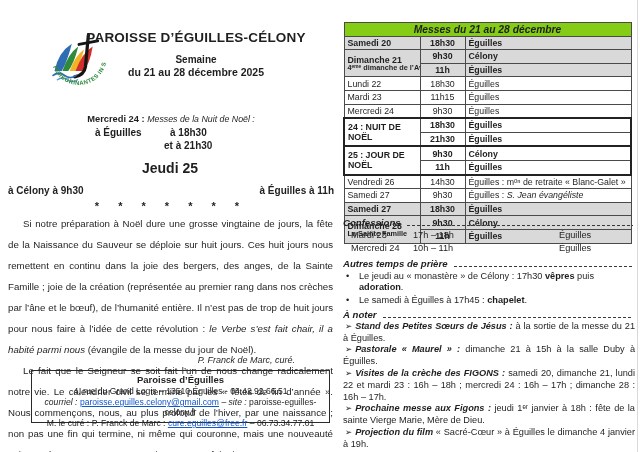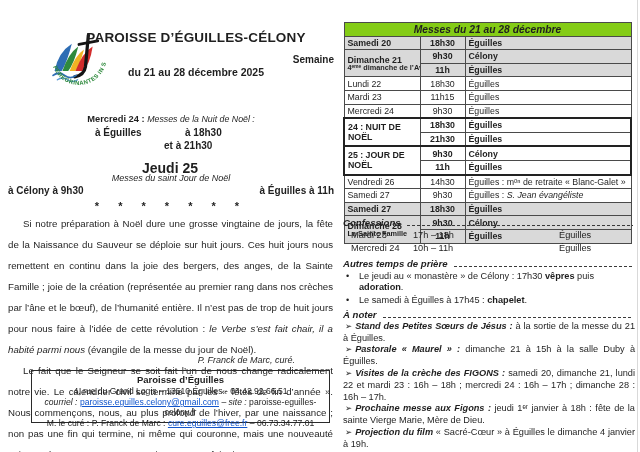--- a/index.html
+++ b/index.html
@@ -4,29 +4,29 @@
 <style>
   html,body{margin:0;padding:0;background:#ffffff;}
   .page{position:relative;width:640px;height:452px;background:#fff;overflow:hidden;
         font-family:"Liberation Sans",sans-serif;color:#1f1f1f;}
   .scan-edge{position:absolute;right:2px;top:0;width:1px;height:452px;background:#d9d9d9;}
 
   
   .logo{position:absolute;left:43px;top:25px;width:72px;height:72px;}
   .head-block{position:absolute;left:58px;top:30px;width:276px;text-align:center;}
   .parish-title{font-size:13.5px;font-weight:bold;letter-spacing:.2px;}
-  .week-label{font-size:10px;font-weight:bold;margin-top:9px;text-align:right;}
+  .week-label{font-size:10px;font-weight:bold;margin-top:9px;}
   .week-dates{font-size:10.5px;font-weight:bold;margin-top:1px;}
   .feast-heading{position:absolute;left:8px;top:95px;width:326px;text-align:center;
                  font-size:12.5px;font-weight:bold;}
   .eve-line1{position:absolute;left:8px;top:114px;width:326px;text-align:center;font-size:9.3px;}
   .eve-line1 .d{font-weight:bold;}
   .eve-line1 .e{font-style:italic;font-size:8.8px;}
   .eve-line2{position:absolute;left:95px;top:127px;width:200px;font-size:10px;font-weight:bold;}
-  .eve-line2 .t{position:absolute;left:90px;}
+  .eve-line2 .t{position:absolute;left:75px;}
   .eve-line3{position:absolute;left:164px;top:140px;font-size:10px;font-weight:bold;}
   .day25{position:absolute;left:7px;top:160px;width:326px;text-align:center;font-size:14px;font-weight:bold;}
   .day25-ev{position:absolute;left:8px;top:173px;width:326px;text-align:center;font-size:9px;font-style:italic;}
   .day25-masses{position:absolute;left:8px;top:185px;width:326px;text-align:center;
                 font-size:10px;font-weight:bold;display:flex;justify-content:space-between;gap:30px;}
   .stars{position:absolute;left:8px;top:200px;width:326px;text-align:center;
          font-size:11px;font-weight:bold;letter-spacing:8px;}
   .body-text{position:absolute;left:8px;top:213px;width:325px;font-size:9.7px;
              line-height:21px;text-align:justify;}
   .body-text p{margin:0;text-indent:15px;}
@@ -109,21 +109,20 @@
   <div class="eve-line1">
     <span class="d">Mercredi 24 : </span><span class="e">Messes de la Nuit de Noël :</span>
   </div>
   <div class="eve-line2">
     <span>à Éguilles</span>
     <span class="t">à 18h30</span>
   </div>
   <div class="eve-line3">et à 21h30</div>
 
   <div class="day25">Jeudi 25</div>
-  <div class="day25-ev">Messes du saint Jour de Noël</div>
   <div class="day25-masses">
     <span>à Célony à 9h30</span>
     <span>à Éguilles à 11h</span>
   </div>
 
   <div class="stars">* * * * * * *</div>
 
   <div class="body-text">
     <p><span>Si notre préparation à Noël dure une grosse vingtaine de jours, la fête de la Naissance du Sauveur se déploie sur huit jours. Ces huit jours nous remettent en continu dans la joie des bergers, des anges, de la Sainte Famille ; joie de la création (représentée au premier rang dans nos crèches par l’âne et le bœuf), de l’humanité entière. Il n’est pas de trop de huit jours pour nous faire à l’idée de cette révolution : </span><span class="it">le Verbe s’est fait chair, il a habité parmi nous</span><span> (évangile de la messe du jour de Noël).</span></p>
     <p>Le fait que le Seigneur se soit fait l’un de nous change radicalement notre vie. Le calendrier civil se termine par les « fêtes de fin d’année ». Nous commençons, nous, au plus profond de l’hiver, par une naissance ; non pas une fin qui termine, ni même qui couronne, mais une nouveauté qui nous lance en avant, nous anime et nous fait vivre : un Sauveur nous est né, un fils nous est donné !</p>

